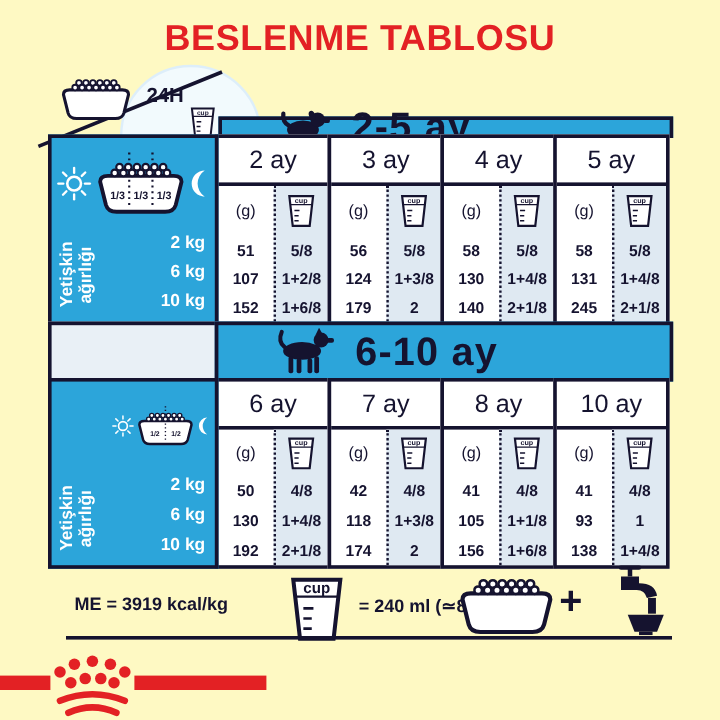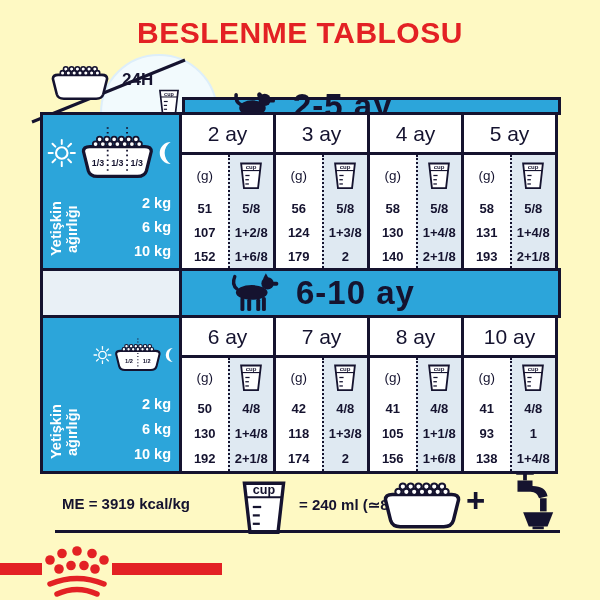--- a/index.html
+++ b/index.html
@@ -259,21 +259,21 @@
         </div>
       </div>
 
       <div class="mcol">
         <div class="mhead">5 ay</div>
         <div class="mbody">
           <div class="half">
             <div class="slot gunit">(g)</div>
             <div class="v">58</div>
             <div class="v">131</div>
-            <div class="v">193</div>
+            <div class="v">245</div>
           </div>
           <div class="half cuph">
             <div class="slot">
                 <svg width="24" height="29" viewBox="0 0 34 40">
                   <polygon points="3,3 31,3 27,38 7,38" fill="#fff" stroke="var(--ink)" stroke-width="2.6"></polygon>
                   <line x1="4" y1="13" x2="30" y2="13" stroke="var(--ink)" stroke-width="1.6"></line>
                   <text x="17" y="11" font-size="8.5" font-weight="bold" text-anchor="middle" fill="var(--ink)">cup</text>
                   <line x1="9" y1="20" x2="15" y2="20" stroke="var(--ink)" stroke-width="1.8"></line>
                   <line x1="9" y1="26" x2="14" y2="26" stroke="var(--ink)" stroke-width="1.8"></line>
                   <line x1="9" y1="32" x2="14" y2="32" stroke="var(--ink)" stroke-width="1.8"></line>

